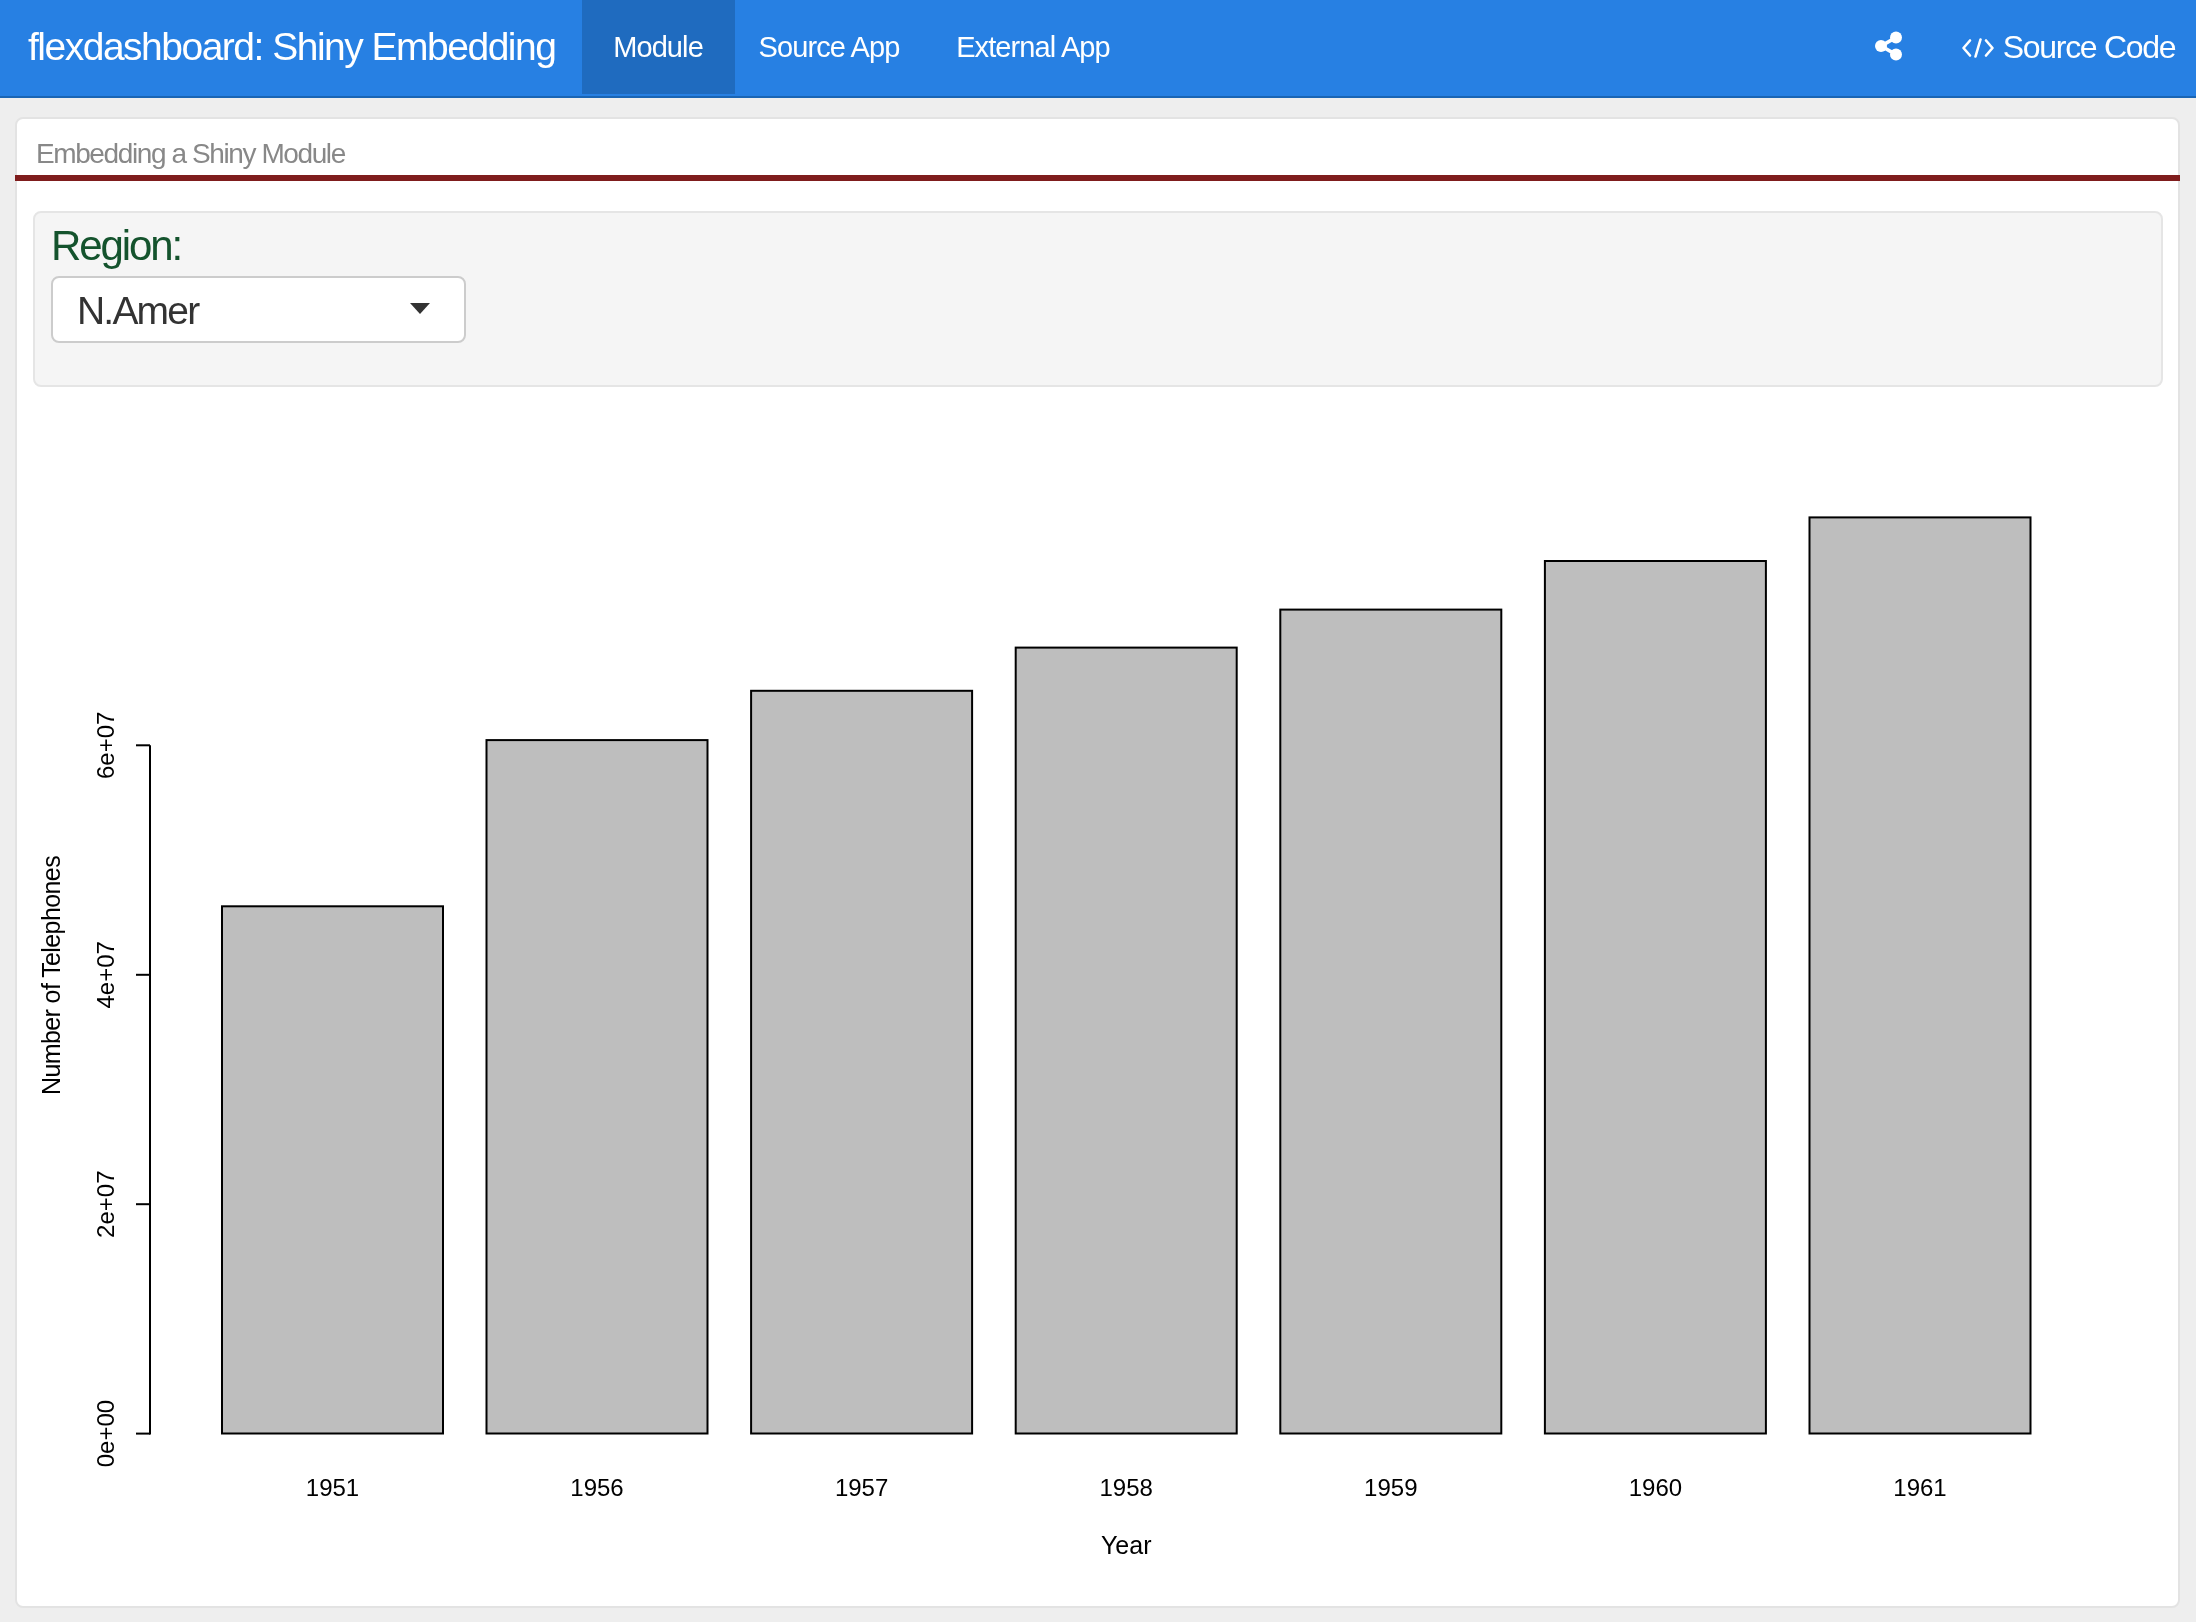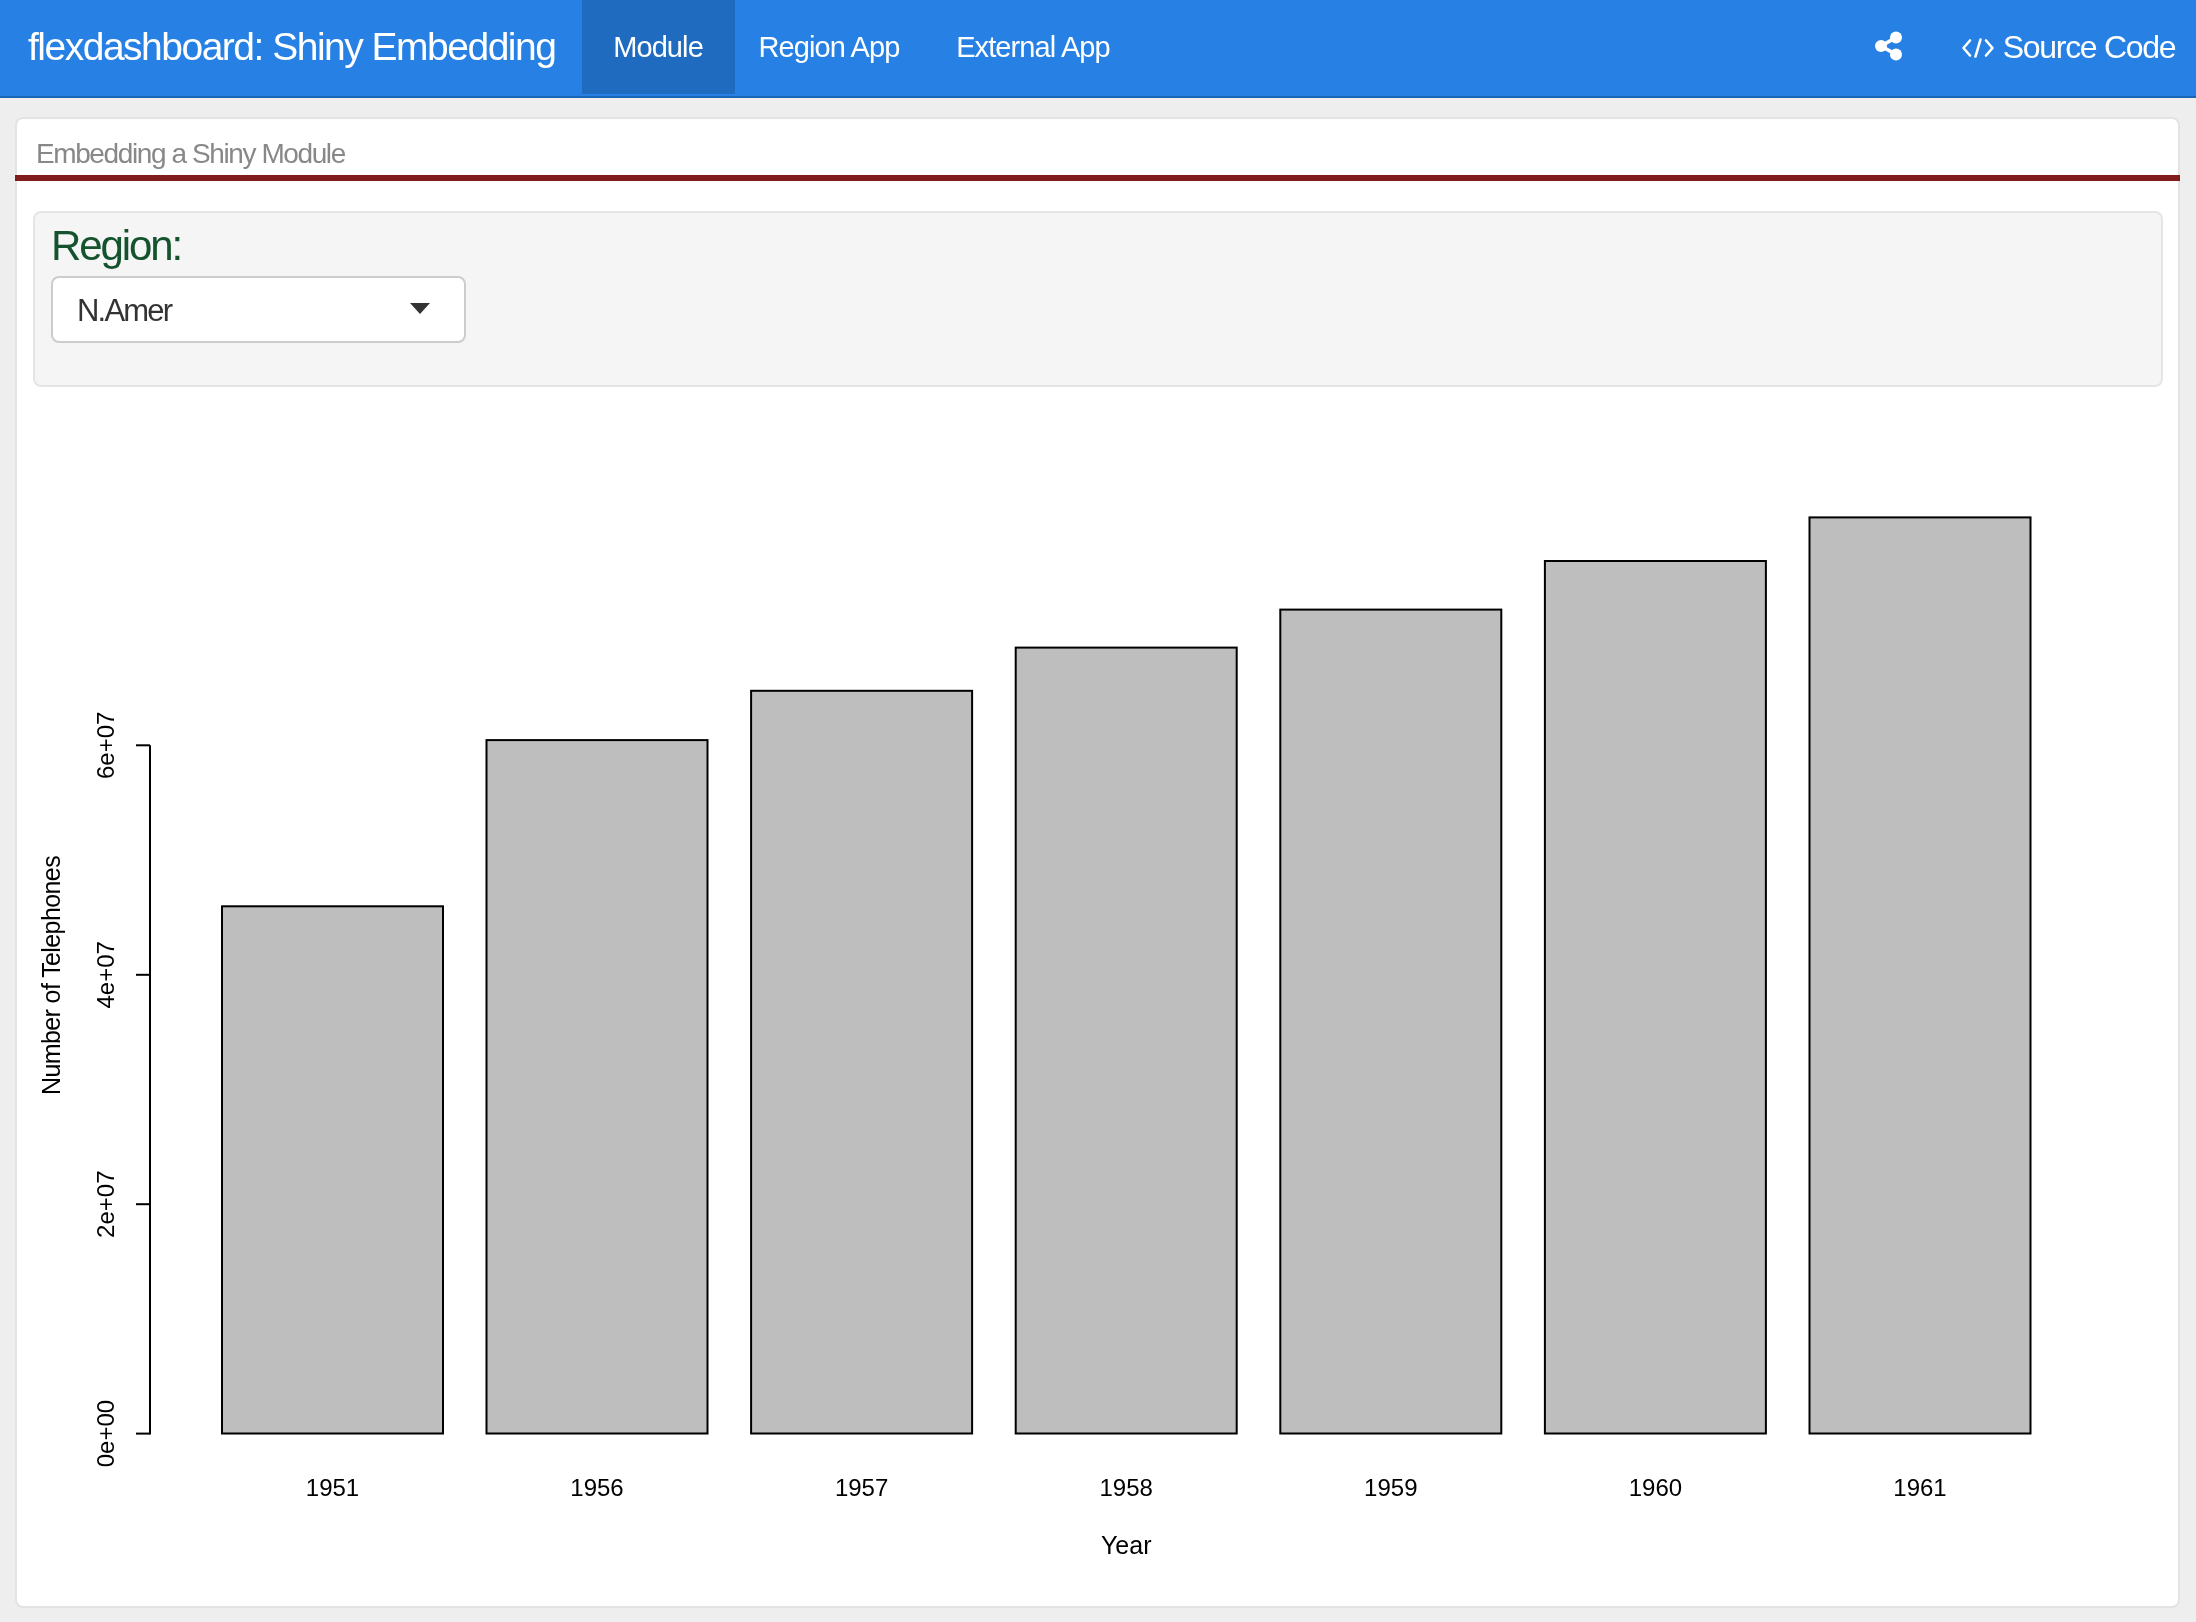--- a/index.html
+++ b/index.html
@@ -20,33 +20,33 @@
   .card-header { position:absolute; left:15px; top:117px; width:2165px; height:64px;
                  border-bottom:6px solid #7f1d1d; color:#888888; font-size:28px;
                  letter-spacing:-1.4px; line-height:62px; padding-top:6px; padding-left:21px; }
   .well { position:absolute; left:33px; top:211px; width:2130px; height:176px;
           background:#f5f5f5; border:2px solid #e5e5e5; border-radius:8px; }
   .reglabel { position:absolute; left:51px; top:222px; font-size:42px; font-weight:400;
               letter-spacing:-2.1px; color:#14532d; }
   .selbox { position:absolute; left:51px; top:276px; width:415px; height:67px;
             background:#ffffff; border:2px solid #cccccc; border-radius:8px; }
   .seltxt { position:absolute; left:77px; top:277px; height:67px; line-height:67px;
-            font-size:31px; letter-spacing:-1.8px; color:#333333; }
+            font-size:39px; letter-spacing:-1.8px; color:#333333; }
   .caret { position:absolute; left:410px; top:303px; width:0; height:0;
            border-left:10px solid transparent; border-right:10px solid transparent;
            border-top:11px solid #333333; }
   svg text { font-family:"Liberation Sans", sans-serif; fill:#000000; }
 </style>
 </head>
 <body>
   <div class="navbar"></div>
   <div class="tab-active"></div>
   <div class="brand">flexdashboard: Shiny Embedding</div>
   <div class="navtxt" style="left:658px;">Module</div>
-  <div class="navtxt" style="left:829px;">Region App</div>
+  <div class="navtxt" style="left:829px;">Source App</div>
   <div class="navtxt" style="left:1033px;">External App</div>
 
   <svg class="abs" style="left:1874px; top:31px;" width="30" height="30" viewBox="0 0 30 30">
     <g fill="#ffffff" stroke="none">
       <circle cx="22" cy="6.5" r="6"></circle>
       <circle cx="7" cy="15" r="6"></circle>
       <circle cx="22" cy="23.5" r="6"></circle>
       <path d="M6 13.5 L21 5 L23 8 L8 16.5 Z"></path>
       <path d="M6 16.5 L21 25 L23 22 L8 13.5 Z"></path>
     </g>

